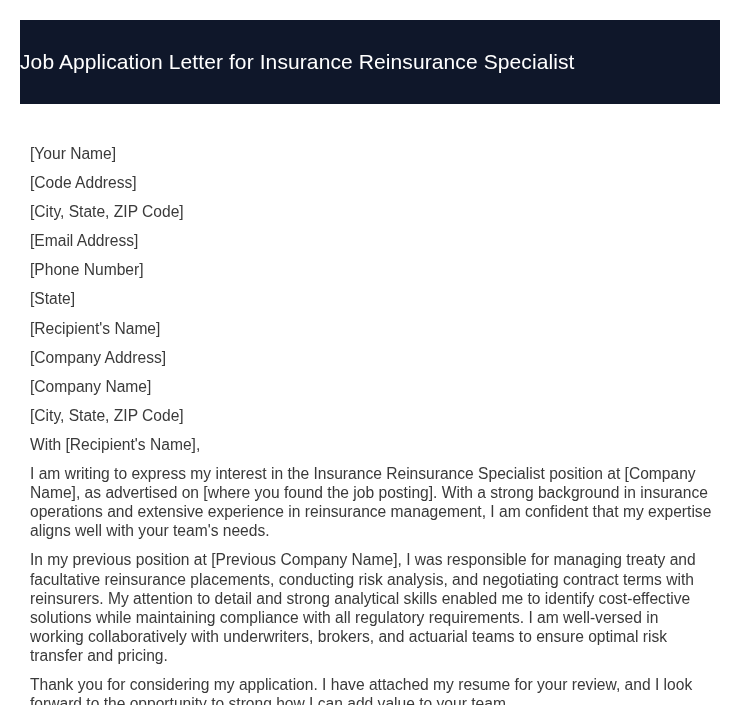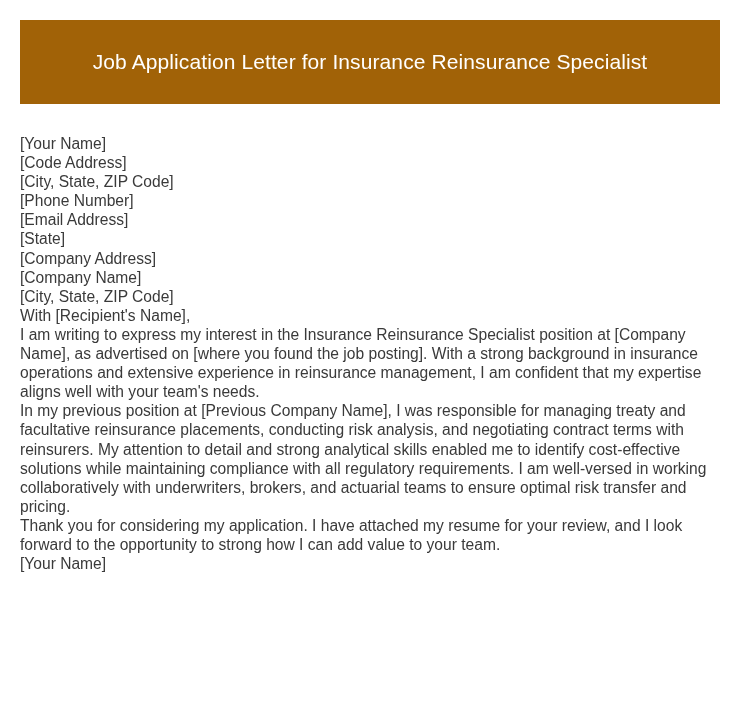--- a/index.html
+++ b/index.html
@@ -13,62 +13,63 @@
       position: relative;
       overflow: hidden;
       font-family: "Liberation Sans", sans-serif;
     }
     .header {
       position: absolute;
       left: 20px;
       top: 20px;
       width: 700px;
       height: 84px;
-      background: #a16207;
+      background: #0f172a;
       display: flex;
       align-items: center;
-      justify-content: center;
+      justify-content: flex-start;
     }
     .header h1 {
       margin: 0;
       color: #ffffff;
       font-weight: normal;
       font-size: 21px;
       letter-spacing: 0.1px;
       font-family: "Liberation Sans", sans-serif;
     }
     .letter {
       position: absolute;
       left: 20px;
       top: 134px;
       width: 704px;
       color: #3a3a3a;
       font-size: 15.6px;
       line-height: 19.1px;
       font-family: "Liberation Sans", sans-serif;
     }
     .letter p {
-      margin: 0;
+      margin: 10px;
       padding: 0;
     }
   </style>
 </head>
 <body>
 
 <div class="header">
   <h1>Job Application Letter for Insurance Reinsurance Specialist</h1>
 </div>
 
 <div class="letter">
   <p>[Your Name]</p>
   <p>[Code Address]</p>
   <p>[City, State, ZIP Code]</p>
+  <p>[Email Address]</p>
   <p>[Phone Number]</p>
-  <p>[Email Address]</p>
   <p>[State]</p>
+  <p>[Recipient's Name]</p>
   <p>[Company Address]</p>
   <p>[Company Name]</p>
   <p>[City, State, ZIP Code]</p>
   <p>With [Recipient's Name],</p>
   <p>I am writing to express my interest in the Insurance Reinsurance Specialist position at [Company Name], as advertised on [where you found the job posting]. With a strong background in insurance operations and extensive experience in reinsurance management, I am confident that my expertise aligns well with your team's needs.</p>
   <p>In my previous position at [Previous Company Name], I was responsible for managing treaty and facultative reinsurance placements, conducting risk analysis, and negotiating contract terms with reinsurers. My attention to detail and strong analytical skills enabled me to identify cost-effective solutions while maintaining compliance with all regulatory requirements. I am well-versed in working collaboratively with underwriters, brokers, and actuarial teams to ensure optimal risk transfer and pricing.</p>
   <p>Thank you for considering my application. I have attached my resume for your review, and I look forward to the opportunity to strong how I can add value to your team.</p>
   <p>[Your Name]</p>
 </div>
 

